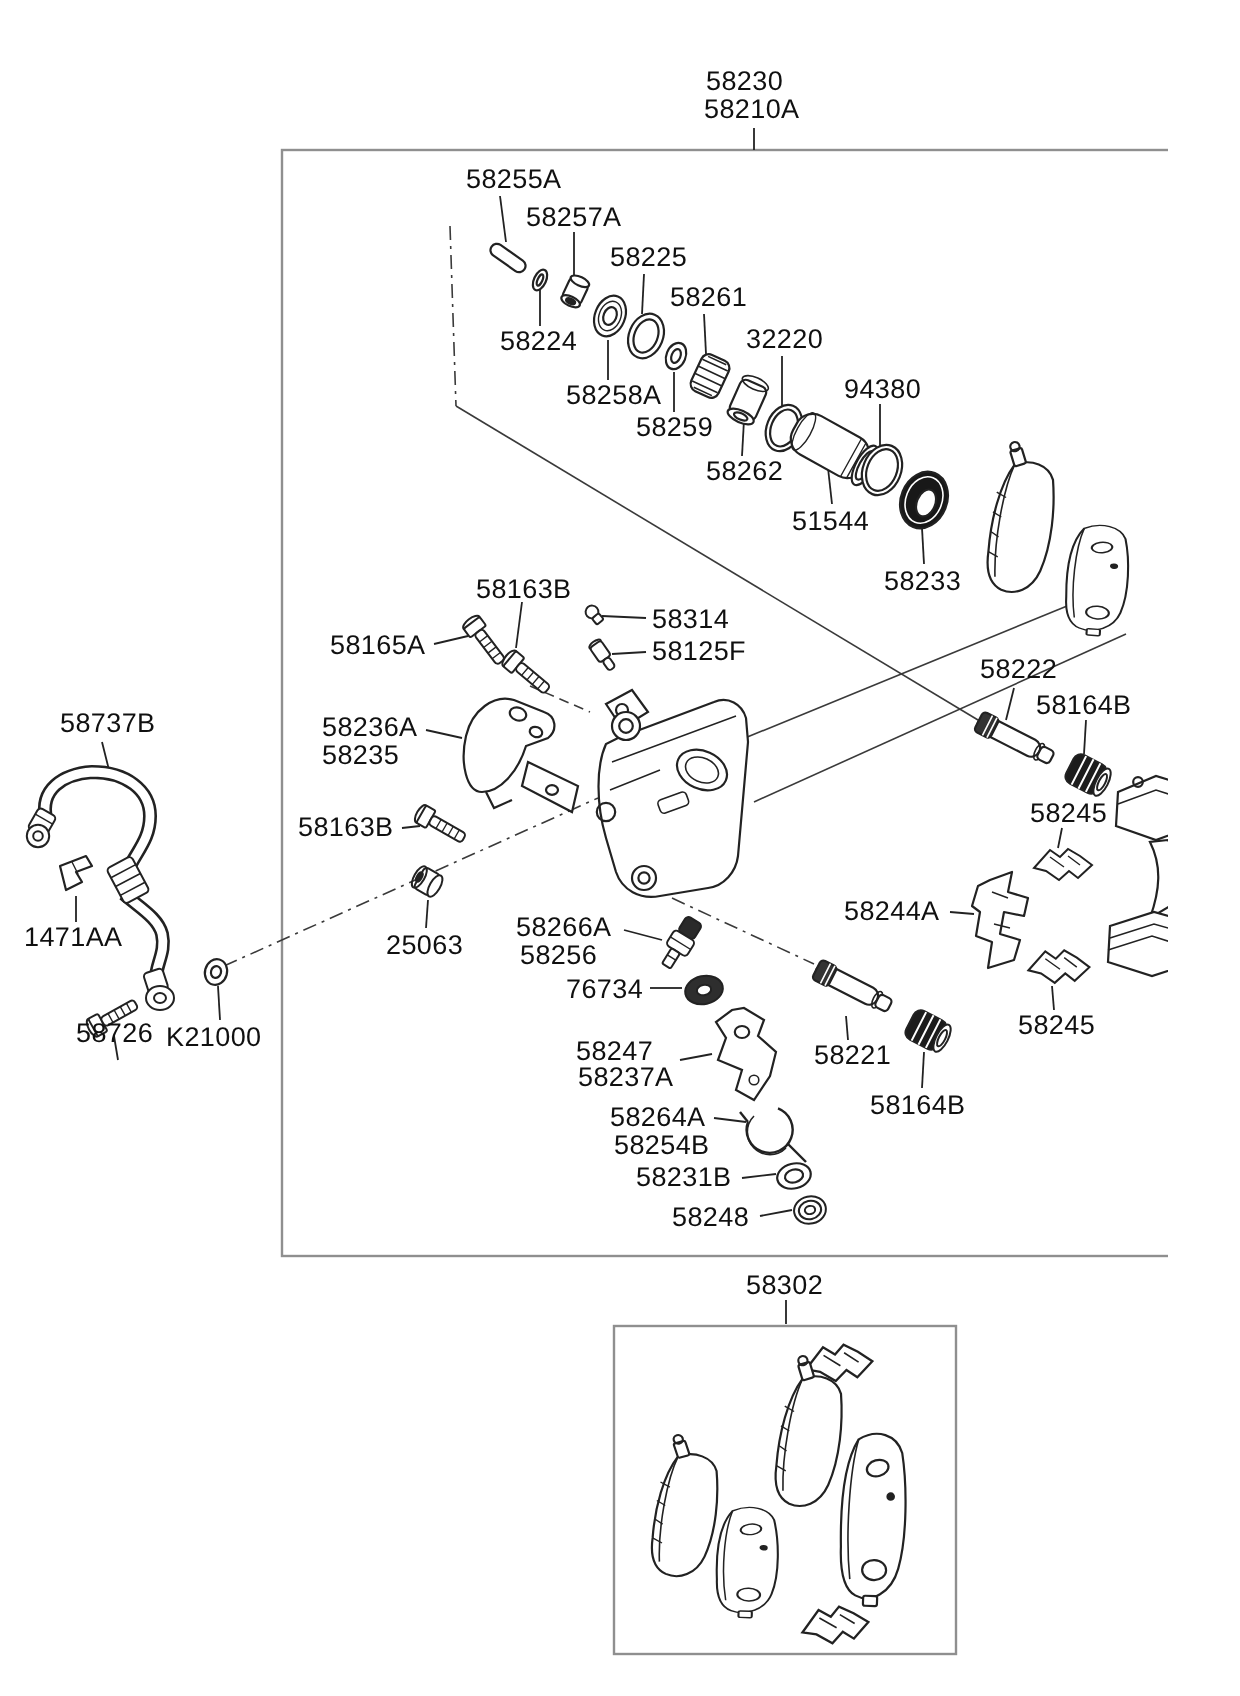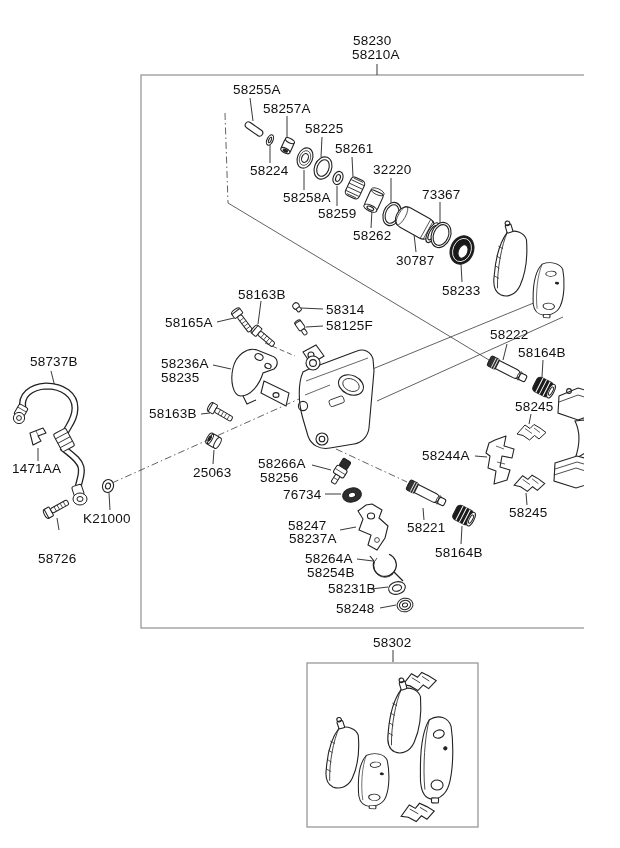--- a/index.html
+++ b/index.html
@@ -321,22 +321,22 @@
 <div class="lbl" style="left:352px;top:48px">58210A</div>
 <div class="lbl" style="left:233px;top:83px">58255A</div>
 <div class="lbl" style="left:263px;top:102px">58257A</div>
 <div class="lbl" style="left:305px;top:122px">58225</div>
 <div class="lbl" style="left:250px;top:164px">58224</div>
 <div class="lbl" style="left:335px;top:142px">58261</div>
 <div class="lbl" style="left:283px;top:191px">58258A</div>
 <div class="lbl" style="left:373px;top:163px">32220</div>
 <div class="lbl" style="left:318px;top:207px">58259</div>
 <div class="lbl" style="left:353px;top:229px">58262</div>
-<div class="lbl" style="left:422px;top:188px">73367</div>
-<div class="lbl" style="left:396px;top:254px">30787</div>
+<div class="lbl" style="left:422px;top:188px">94380</div>
+<div class="lbl" style="left:396px;top:254px">51544</div>
 <div class="lbl" style="left:442px;top:284px">58233</div>
 <div class="lbl" style="left:238px;top:288px">58163B</div>
 <div class="lbl" style="left:326px;top:303px">58314</div>
 <div class="lbl" style="left:165px;top:316px">58165A</div>
 <div class="lbl" style="left:326px;top:319px">58125F</div>
 <div class="lbl" style="left:161px;top:357px">58236A</div>
 <div class="lbl" style="left:161px;top:371px">58235</div>
 <div class="lbl" style="left:149px;top:407px">58163B</div>
 <div class="lbl" style="left:193px;top:466px">25063</div>
 <div class="lbl" style="left:490px;top:328px">58222</div>
@@ -344,23 +344,23 @@
 <div class="lbl" style="left:515px;top:400px">58245</div>
 <div class="lbl" style="left:422px;top:449px">58244A</div>
 <div class="lbl" style="left:509px;top:506px">58245</div>
 <div class="lbl" style="left:258px;top:457px">58266A</div>
 <div class="lbl" style="left:260px;top:471px">58256</div>
 <div class="lbl" style="left:283px;top:488px">76734</div>
 <div class="lbl" style="left:288px;top:519px">58247</div>
 <div class="lbl" style="left:289px;top:532px">58237A</div>
 <div class="lbl" style="left:305px;top:552px">58264A</div>
 <div class="lbl" style="left:307px;top:566px">58254B</div>
-<div class="lbl" style="left:328px;top:582px">58231B</div>
+<div class="lbl" style="left:318px;top:582px">58231B</div>
 <div class="lbl" style="left:336px;top:602px">58248</div>
 <div class="lbl" style="left:407px;top:521px">58221</div>
 <div class="lbl" style="left:435px;top:546px">58164B</div>
 <div class="lbl" style="left:30px;top:355px">58737B</div>
 <div class="lbl" style="left:12px;top:462px">1471AA</div>
 <div class="lbl" style="left:83px;top:512px">K21000</div>
-<div class="lbl" style="left:38px;top:552px">58726</div>
+<div class="lbl" style="left:38px;top:510px">58726</div>
 <div class="lbl" style="left:373px;top:636px">58302</div>
 
 </div>
 
 </body></html>

